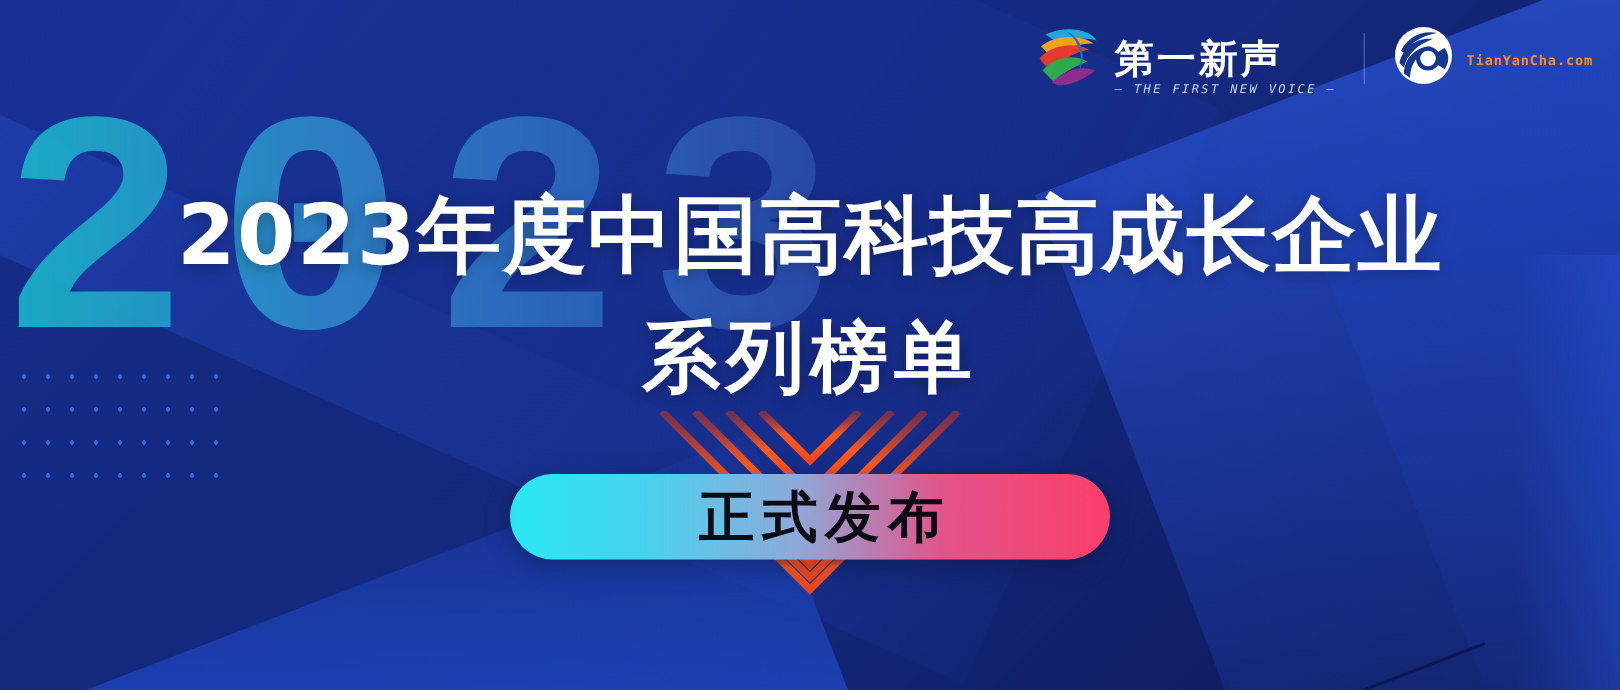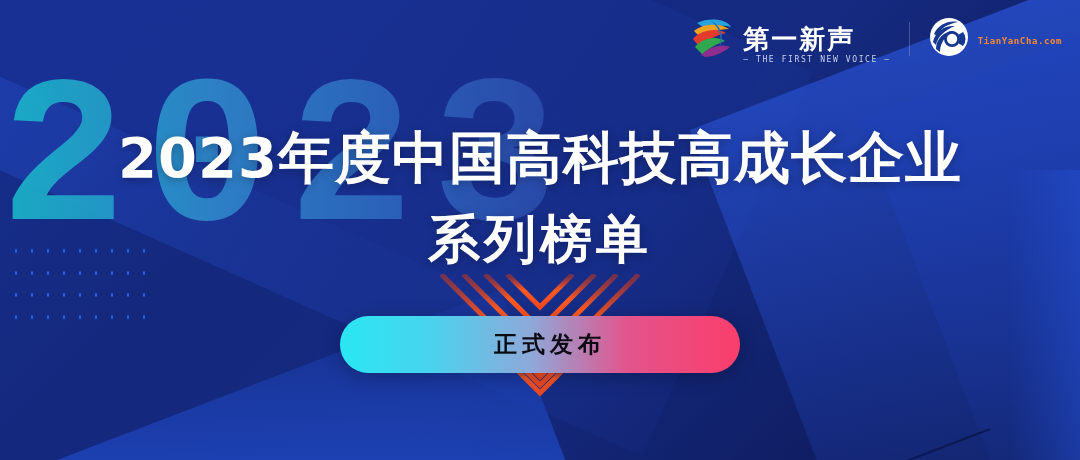--- a/index.html
+++ b/index.html
@@ -127,20 +127,21 @@
     white-space: nowrap;
     margin-top: 12px;
   }
   .logo-sub {
     font-size: 8px;
     letter-spacing: 1.6px;
     color: #c8d4ee;
     white-space: nowrap;
     margin-top: 2px;
     font-family: "DejaVu Sans Mono", monospace;
+    font-style: italic;
   }
   .logo-sub-orange {
     font-size: 9px;
     letter-spacing: 0.6px;
     color: #ff8a2b;
     font-weight: 700;
     white-space: nowrap;
     margin-top: 4px;
     font-family: "DejaVu Sans Mono", monospace;
   }
@@ -203,21 +204,21 @@
     width: 400px;
     height: 57px;
     border-radius: 29px;
     background: linear-gradient(90deg, #2ae7f2 0%, #48d3ee 22%, #8fa8d9 48%, #e2548b 72%, #fa3e6b 100%);
     display: flex;
     align-items: center;
     justify-content: center;
     box-shadow: 0 4px 18px rgba(0,0,0,0.25);
   }
   .cta-label {
-    font-size: 23px;
+    font-size: 37px;
     font-weight: 700;
     letter-spacing: 5px;
     color: #0b0b14;
     font-family: "DejaVu Sans", "Liberation Sans", sans-serif;
     margin-left: 20px;
   }
 </style>
 </head>
 <body>
 

